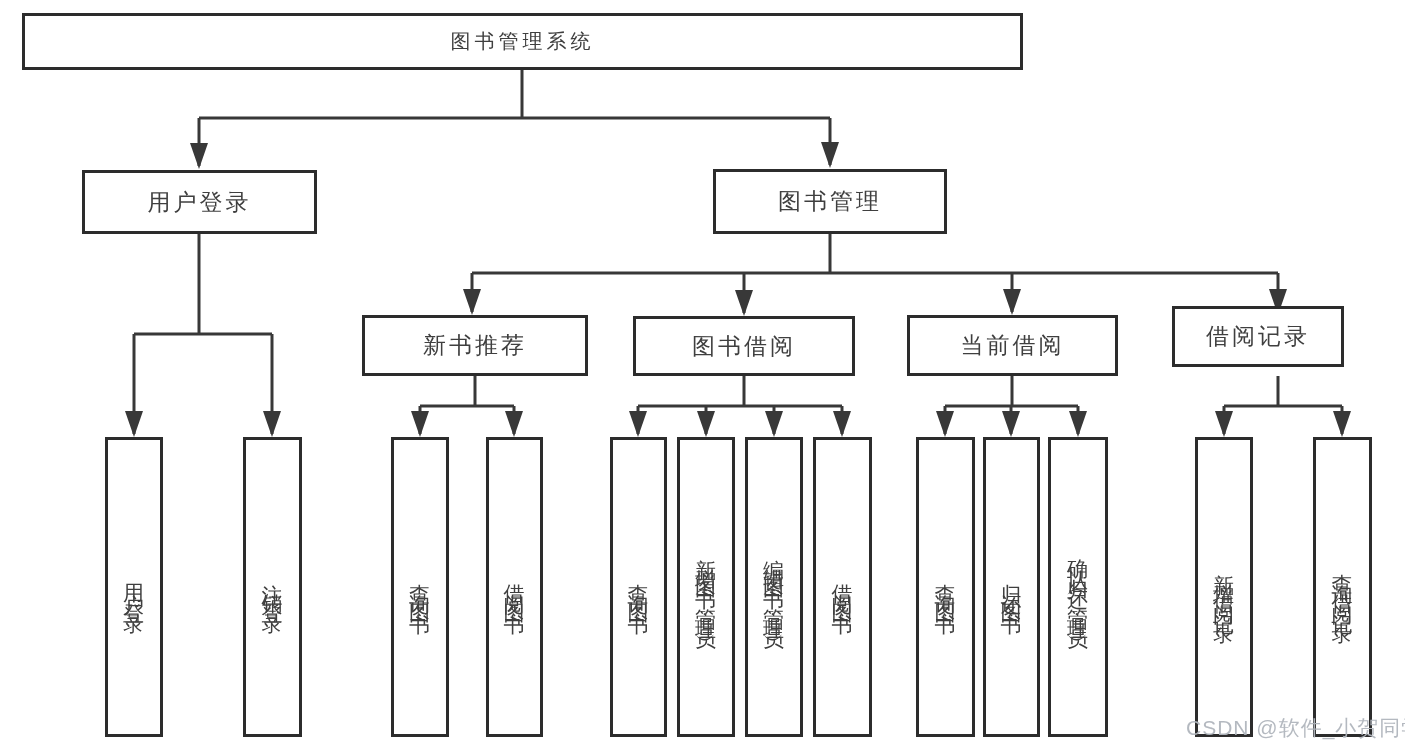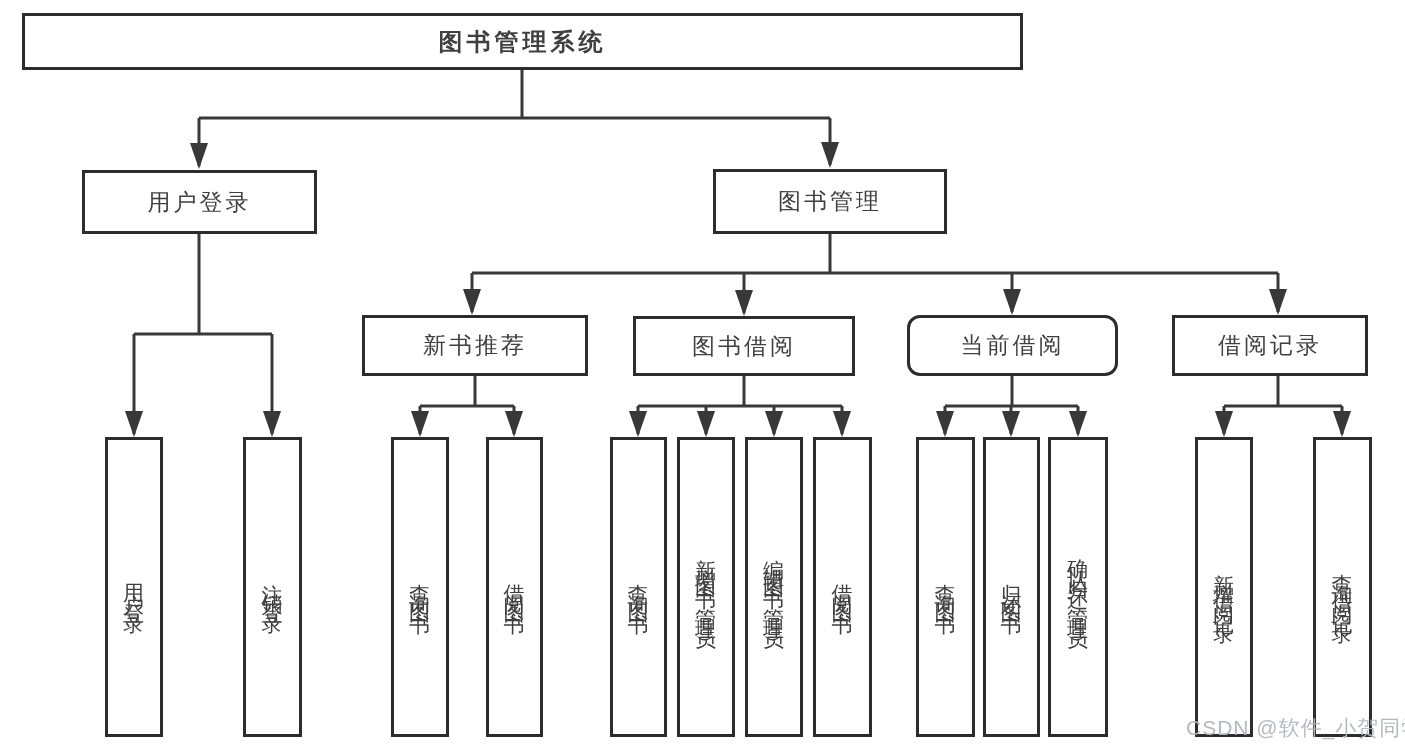--- a/index.html
+++ b/index.html
@@ -33,41 +33,40 @@
     justify-content: center;
     color: #3f3f3f;
   }
   .hlabel {
     font-size: 23px;
     letter-spacing: 3px;
     white-space: nowrap;
     color: #3f3f3f;
   }
   .root-label {
-    font-size: 24px;
+    font-size: 20px;
     letter-spacing: 4px;
-    font-weight: bold;
   }
   .vlabel {
     writing-mode: vertical-rl;
     text-orientation: mixed;
     font-size: 21px;
     letter-spacing: 10px;
     line-height: 1;
     white-space: nowrap;
     color: #3f3f3f;
   }
   
   .n-root { left: 22px;   top: 13px;  width: 1001px; height: 57px; }
   .n-l2a  { left: 82px;   top: 170px; width: 235px;  height: 64px; }
   .n-l2b  { left: 713px;  top: 169px; width: 234px;  height: 65px; }
   .n-l3a  { left: 362px;  top: 315px; width: 226px;  height: 61px; }
   .n-l3b  { left: 633px;  top: 316px; width: 222px;  height: 60px; text-align: center; }
-  .n-l3c  { left: 907px;  top: 315px; width: 211px;  height: 61px; border-radius: 13px; }
-  .n-l3d  { left: 1172px; top: 315px; width: 196px;  height: 61px; }
+  .n-l3c  { left: 907px;  top: 315px; width: 211px;  height: 61px; }
+  .n-l3d  { left: 1172px; top: 306px; width: 172px;  height: 61px; }
   .leaf   { top: 437px; height: 300px; width: 58px; }
   .f1  { left: 105px; }
   .f2  { left: 243px;  width: 59px; }
   .f3  { left: 391px; }
   .f4  { left: 486px;  width: 57px; }
   .f5  { left: 610px;  width: 57px; }
   .f6  { left: 677px; }
   .f7  { left: 745px; }
   .f8  { left: 813px;  width: 59px; }
   .f9  { left: 916px;  width: 59px; }

